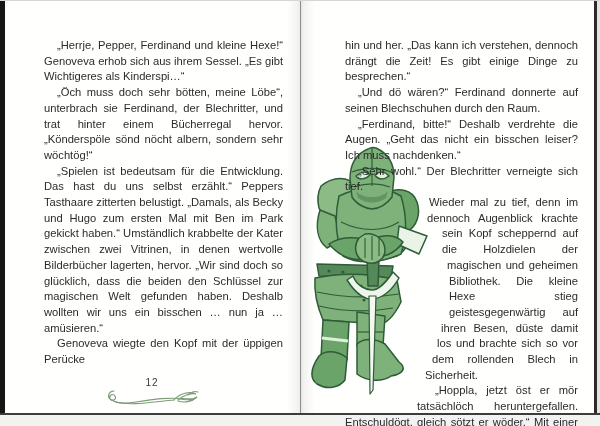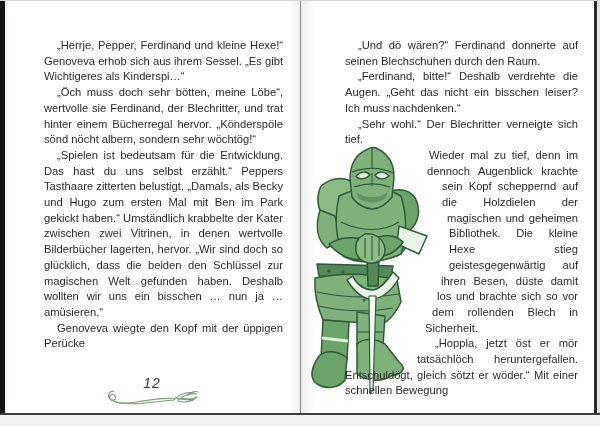--- a/index.html
+++ b/index.html
@@ -34,32 +34,32 @@
   .wrap-zone{position:relative;}
   .knight-float{
     float:left;width:104px;height:206px;
     shape-outside:polygon(0px 0px,60px 0px,60px 15px,68px 15px,68px 31px,79px 31px,79px 47px,94px 47px,94px 78px,99px 78px,99px 94px,102px 94px,102px 110px,93px 110px,93px 126px,89px 126px,89px 141px,84px 141px,84px 157px,77px 157px,77px 173px,74px 173px,74px 189px,69px 189px,69px 206px,0px 206px);
     shape-margin:3px;
   }
   .knight-illustration{position:absolute;left:8px;top:146px;z-index:0;}
   .rp-text{position:relative;z-index:1;}
 
   .footer-left{position:absolute;left:94px;top:378px;width:106px;text-align:center;}
-  .page-number{font-size:14px;color:#3a3a3a;letter-spacing:1px;line-height:10px;font-style:italic;}
+  .page-number{font-size:10px;color:#3a3a3a;letter-spacing:1px;line-height:10px;}
   .ornament{display:block;margin:0 auto;margin-top:-1px;}
 </style>
 </head>
 <body>
 
 <div class="spread">
 
   <div class="page page-left">
     <div class="bodytext">
       <p class="indent">„Herrje, Pepper, Ferdinand und kleine Hexe!“ Genoveva erhob sich aus ihrem Sessel. „Es gibt Wichtigeres als Kinderspi…“</p>
-      <p class="indent">„Öch muss doch sehr bötten, meine Löbe“, wertvolle sie Ferdinand, der Blechritter, und trat hinter einem Bücherregal hervor. „Könderspöle sönd nöcht albern, sondern sehr wöchtög!“</p>
+      <p class="indent">„Öch muss doch sehr bötten, meine Löbe“, unterbrach sie Ferdinand, der Blechritter, und trat hinter einem Bücherregal hervor. „Könderspöle sönd nöcht albern, sondern sehr wöchtög!“</p>
       <p class="indent">„Spielen ist bedeutsam für die Entwicklung. Das hast du uns selbst erzählt.“ Peppers Tasthaare zitterten belustigt. „Damals, als Becky und Hugo zum ersten Mal mit Ben im Park gekickt haben.“ Umständlich krabbelte der Kater zwischen zwei Vitrinen, in denen wertvolle Bilderbücher lagerten, hervor. „Wir sind doch so glücklich, dass die beiden den Schlüssel zur magischen Welt gefunden haben. Deshalb wollten wir uns ein bisschen … nun ja … amüsieren.“</p>
       <p class="indent">Genoveva wiegte den Kopf mit der üppigen Perücke</p>
     </div>
     <div class="footer-left">
       <div class="page-number">12</div>
       <svg class="ornament" width="96" height="20" viewBox="0 0 96 20">
         <g fill="none" stroke="#7d9c78" stroke-width="1.1" stroke-linecap="round">
           <path d="M10,4 C5,4 3,9 6,12 C9,15 13,12 11,9 C9,6 5,8 6,11"></path>
           <path d="M8,13 C12,16 20,17 32,15 C50,12 62,10 88,12"></path>
           <path d="M12,15 C26,19 48,15 70,13"></path>
@@ -123,20 +123,21 @@
         <path d="M43,26 C56,21 72,21 84,27" fill="none" stroke-width="1.2"></path>
         <path d="M47,30 C52,25 58,25 61,29 C56,34 50,34 47,30 Z" fill="#dff0da"></path>
         <path d="M66,29 C70,25 76,25 80,30 C75,34 69,34 66,29 Z" fill="#dff0da"></path>
         <path d="M45,41 C57,37 70,37 81,41" fill="none" stroke-width="1.2"></path>
         <path d="M63,27 L63,40" fill="none" stroke-width="1.1"></path>
         <path d="M47,45 C54,53 72,53 79,45 L77,52 C68,58 58,58 49,52 Z" fill="#55895a" stroke="none" opacity="0.7"></path>
       </g>
     </svg>
 
     <div class="bodytext rp-text">
+      <p>hin und her. „Das kann ich verstehen, dennoch drängt die Zeit! Es gibt einige Dinge zu besprechen.“</p>
       <p class="indent">„Und dö wären?“ Ferdinand donnerte auf seinen Blechschuhen durch den Raum.</p>
       <p class="indent">„Ferdinand, bitte!“ Deshalb verdrehte die Augen. „Geht das nicht ein bisschen leiser? Ich muss nachdenken.“</p>
       <p class="indent">„Sehr wohl.“ Der Blechritter verneigte sich tief.</p>
       <div class="wrap-zone">
         <div class="knight-float"></div>
         <p class="indent">Wieder mal zu tief, denn im dennoch Augenblick krachte sein Kopf scheppernd auf die Holzdielen der magischen und geheimen Bibliothek. Die kleine Hexe stieg geistesgegenwärtig auf ihren Besen, düste damit los und brachte sich so vor dem rollenden Blech in Sicherheit.</p>
         <p class="indent">„Hoppla, jetzt öst er mör tatsächlöch heruntergefallen. Entschuldögt, gleich sötzt er wöder.“ Mit einer schnellen Bewegung</p>
       </div>
     </div>
   </div>

